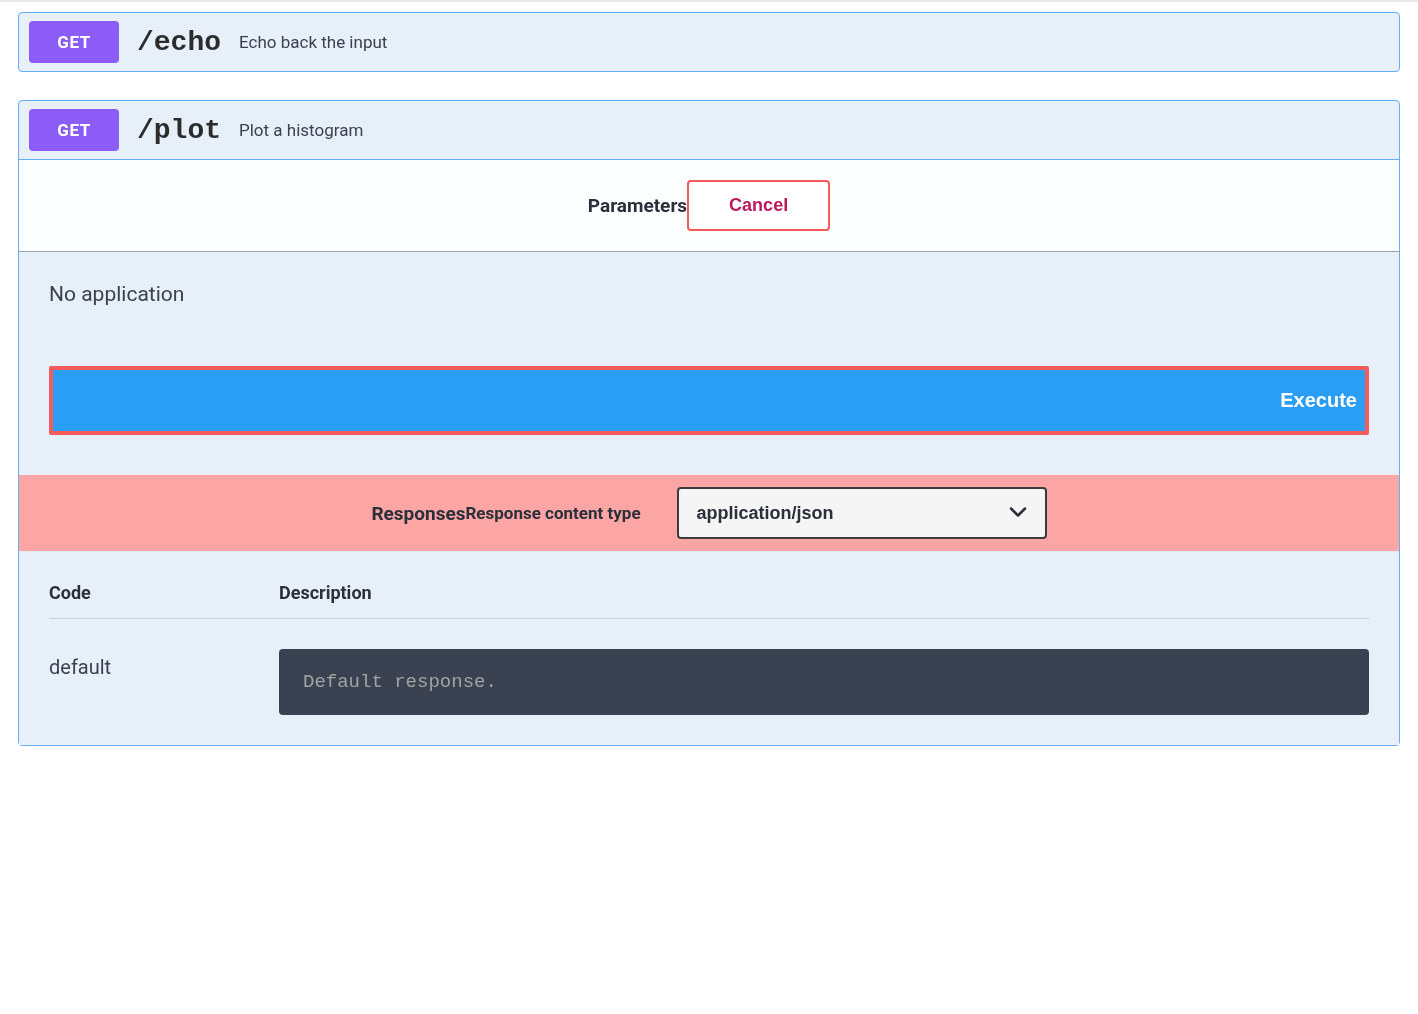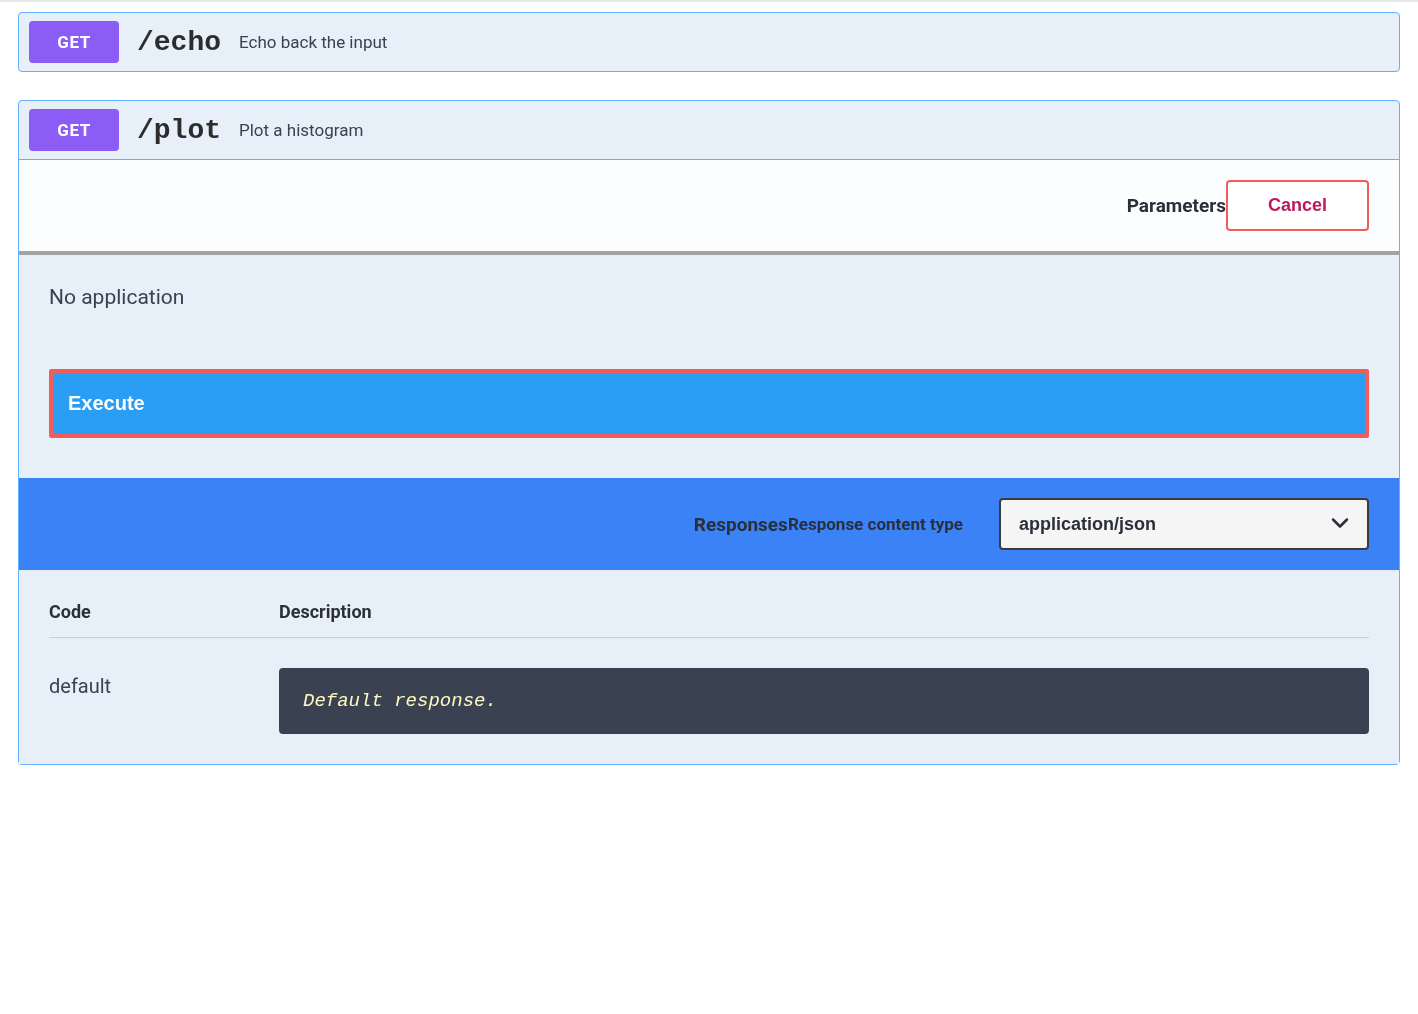--- a/index.html
+++ b/index.html
@@ -5,39 +5,39 @@
 * { box-sizing: border-box; margin: 0; padding: 0; }
 body { font-family: -apple-system, BlinkMacSystemFont, 'Segoe UI', Roboto, sans-serif; background: #fff; padding: 0; width: 1418px; }
 .container { padding: 0 18px; }
 .top-divider { height: 2px; background: #e8e8e8; margin-bottom: 10px; }
 .op-block { border: 1px solid #61affe; border-radius: 4px; background: #e7f0f8; margin-bottom: 28px; }
 .op-summary { display: flex; align-items: center; padding: 8px 10px; gap: 18px; cursor: pointer; }
 .method-badge { background: #8b5cf6; color: #fff; font-weight: 700; font-size: 17px; padding: 11px 0; width: 90px; text-align: center; border-radius: 4px; letter-spacing: 0.5px; }
 .path { font-family: 'Courier New', monospace; font-weight: 700; font-size: 28px; color: #2c2c2c; }
 .summary-text { font-size: 17px; color: #3b4151; }
 .op-body { border-top: 1px solid #61affe; }
-.section-header { display: flex; align-items: center; justify-content: flex-end; padding: 20px 30px; background: #fcfdfe; border-bottom: 4px solid #a3a3a3; }
+.section-header { display: flex; align-items: center; justify-content: center; padding: 20px 30px; background: #fcfdfe; border-bottom: 1px solid #a3a3a3; }
 .section-title { font-size: 19px; font-weight: 700; color: #2a2f3a; }
 .btn-cancel { border: 2px solid #f45b5b; background: #fff; color: #be185d; font-size: 18px; font-weight: 700; padding: 13px 40px; border-radius: 4px; cursor: pointer; }
 .params-body { padding: 30px 30px 40px 30px; background: #e7f0f8; }
 .no-params { font-size: 21px; color: #3b4151; margin-bottom: 60px; }
-.btn-execute { display: block; width: 100%; background: #2a9df4; color: #fff; font-size: 20px; font-weight: 700; padding: 19px 15px; border: 4px solid #f45b5b; border-radius: 2px; cursor: pointer; text-align: left; }
-.responses-header { display: flex; align-items: center; justify-content: flex-end; padding: 20px 30px; background: #3b82f6; border-bottom: 1px solid #e2e8ee; }
+.btn-execute { display: block; width: 100%; background: #2a9df4; color: #fff; font-size: 20px; font-weight: 700; padding: 19px 8px; border: 4px solid #f45b5b; border-radius: 2px; cursor: pointer; text-align: right; }
+.responses-header { display: flex; align-items: center; justify-content: center; padding: 12px 30px; background: #fca5a5; border-bottom: 1px solid #e2e8ee; }
 .ctype-wrap { display: flex; align-items: center; gap: 36px; }
 .ctype-label { font-size: 17px; font-weight: 700; color: #2a2f3a; }
 .ctype-select { border: 2px solid #3b3b3b; border-radius: 4px; padding: 14px 60px 14px 18px; font-size: 18px; font-weight: 600; color: #2a2f3a; background: #f5f5f5; appearance: none; position: relative; min-width: 370px; cursor: pointer; }
 .select-wrap { position: relative; display: inline-block; }
 .chevron { position: absolute; right: 20px; top: 50%; transform: translateY(-50%); pointer-events: none; }
 .responses-body { padding: 30px; background: #e7f0f8; }
 .resp-table-head { display: flex; border-bottom: 1px solid #c5d0da; padding-bottom: 15px; margin-bottom: 30px; }
 .col-code { width: 230px; font-size: 18px; font-weight: 700; color: #2a2f3a; }
 .col-desc { flex: 1; font-size: 18px; font-weight: 700; color: #2a2f3a; }
 .resp-row { display: flex; align-items: flex-start; }
 .code-val { width: 230px; font-size: 20px; color: #3b4151; padding-top: 6px; }
-.desc-box { flex: 1; background: #3a4150; color: #fef9c3; font-family: 'Courier New', monospace; font-style: italic; font-size: 19px; padding: 22px 24px; border-radius: 4px; }
+.desc-box { flex: 1; background: #3a4150; color: #a3a3a3; font-family: 'Courier New', monospace; font-size: 19px; padding: 22px 24px; border-radius: 4px; }
 </style>
 </head>
 <body>
 
 <div class="top-divider"></div>
 
 <div class="container">
 
   <div class="op-block">
     <div class="op-summary">

